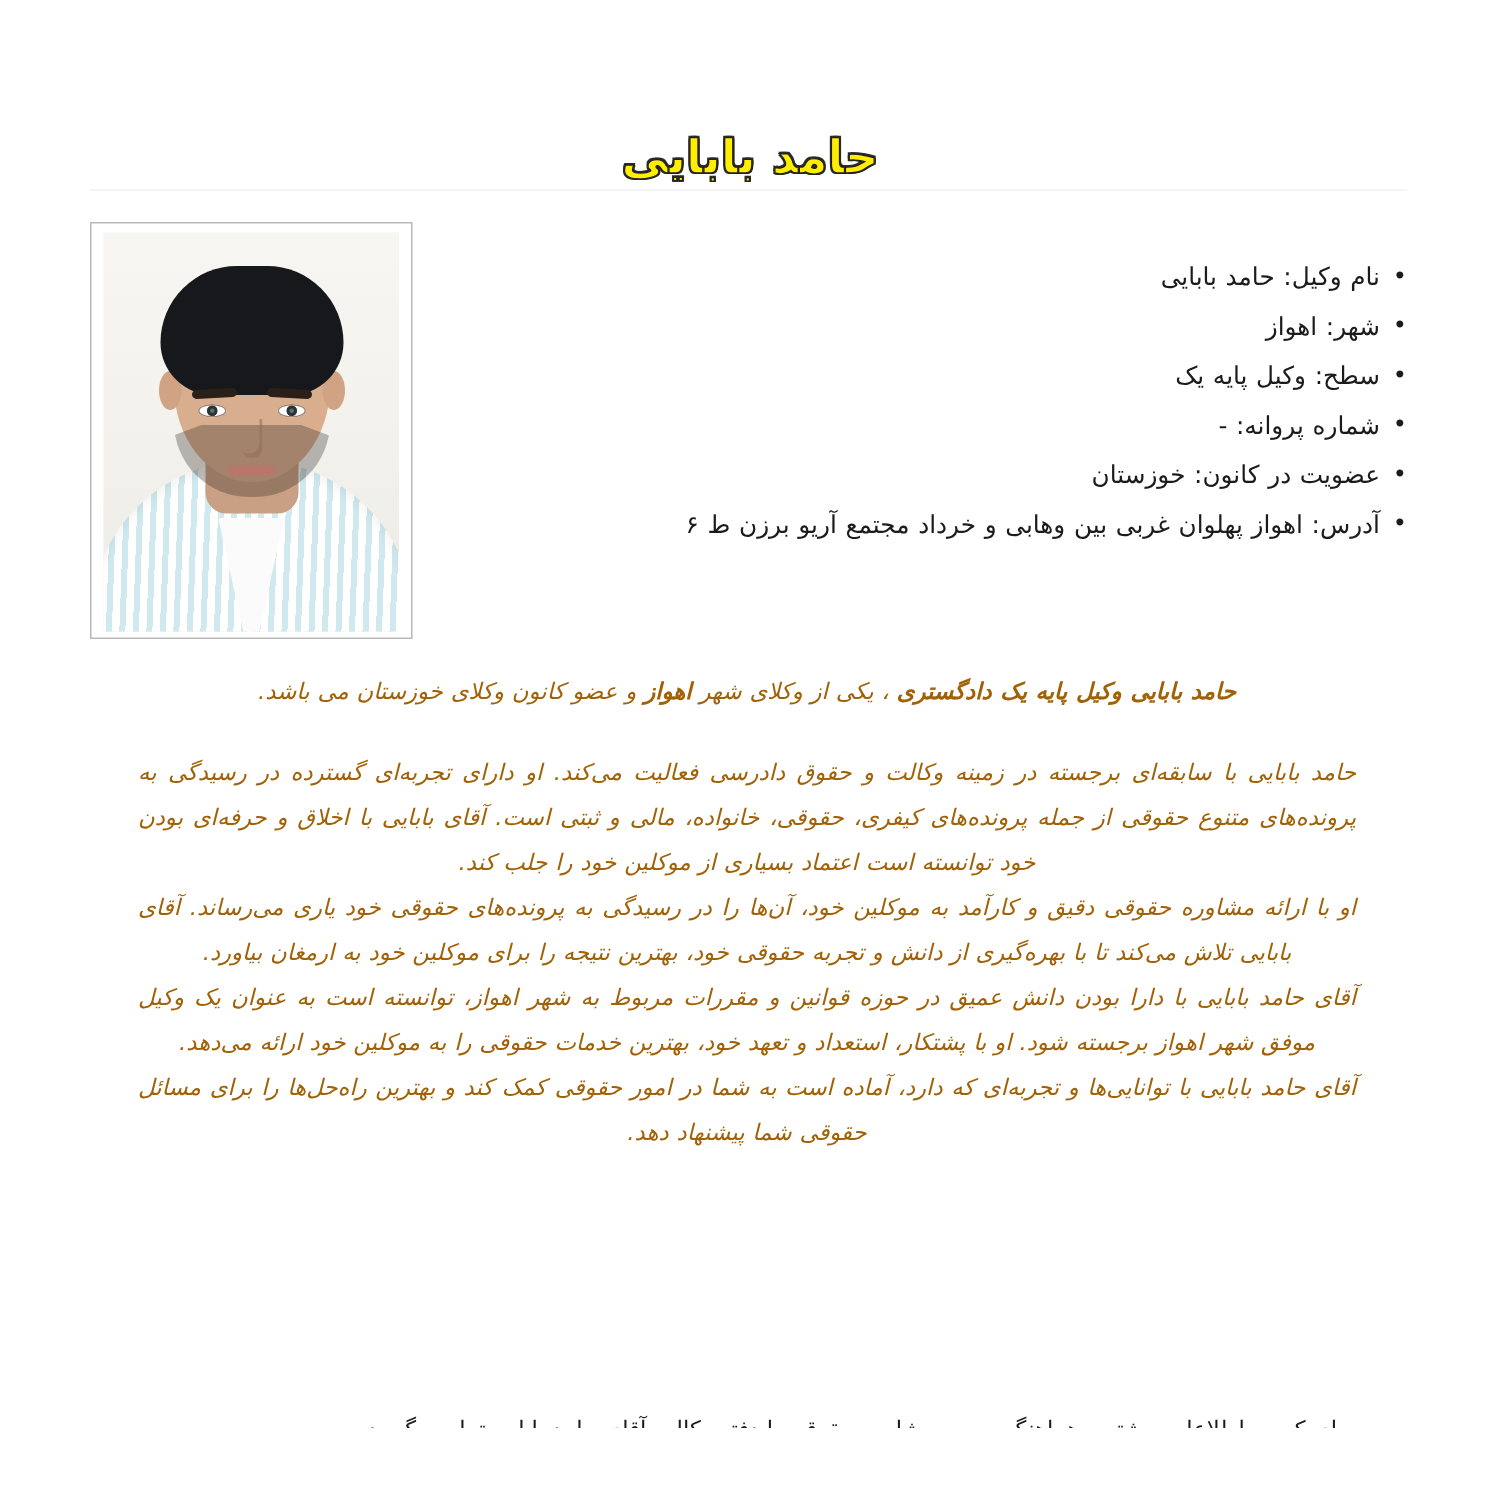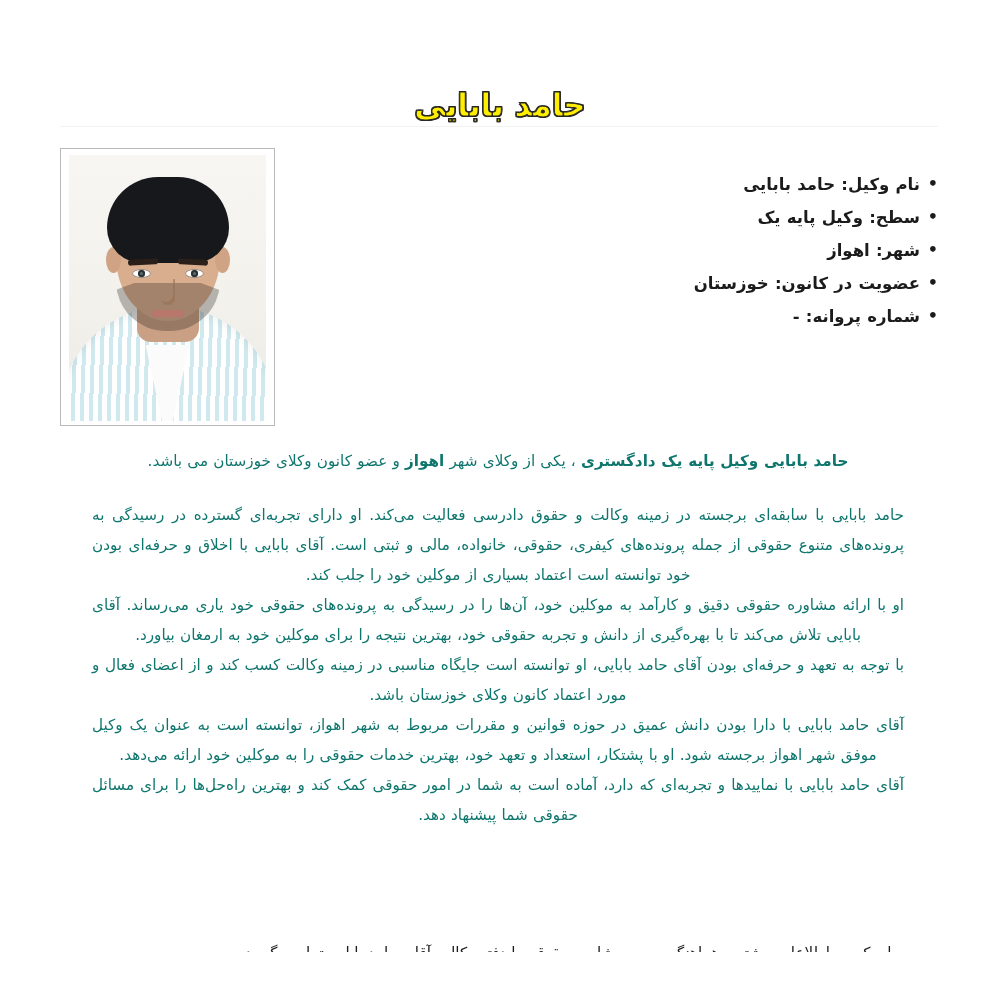--- a/index.html
+++ b/index.html
@@ -84,21 +84,20 @@
     width: 100%;
   }
   ul.info-list li {
     position: relative;
     font-size: 16.5px;
     line-height: 33px;
     text-align: right;
     padding-right: 18px;
     color: #1b1b1b;
     word-spacing: 0.5px;
-    font-weight: bold;
   }
   ul.info-list li::before {
     content: "•";
     position: absolute;
     right: 0;
     top: -1px;
     font-size: 16px;
     color: #1b1b1b;
     line-height: 33px;
   }
@@ -273,23 +272,24 @@
     top: 446px;
     right: 96px;
     left: 92px;
     text-align: justify;
     text-align-last: center;
   }
   .body-copy p {
     margin: 0;
     font-size: 15.2px;
     line-height: 30px;
-    color: #0f766e;
+    color: #a16207;
     text-align: justify;
     word-spacing: 0.4px;
+    font-style: italic;
   }
   .body-copy p.para-gap {
     margin-top: 24px;
   }
   .body-copy p.tight {
     margin-top: 0;
   }
   .body-copy b {
     font-weight: bold;
   }
@@ -320,24 +320,25 @@
     <h1 class="page-title">حامد بابایی</h1>
   </div>
 
   <div class="divider"></div>
 
   <div class="top-section">
 
     <div class="info-list-col">
       <ul class="info-list">
         <li>نام وکیل: حامد بابایی</li>
+        <li>شهر: اهواز</li>
         <li>سطح: وکیل پایه یک</li>
-        <li>شهر: اهواز</li>
+        <li>شماره پروانه: -</li>
         <li>عضویت در کانون: خوزستان</li>
-        <li>شماره پروانه: -</li>
+        <li>آدرس: اهواز پهلوان غربی بین وهابی و خرداد مجتمع آریو برزن ط ۶</li>
       </ul>
     </div>
 
     <div class="photo-col">
       <div class="portrait-frame">
         <div class="portrait-inner">
           <div class="pt-bg"></div>
           <div class="pt-shoulders"></div>
           <div class="pt-collar"></div>
           <div class="pt-neck"></div>
@@ -355,22 +356,21 @@
         </div>
       </div>
     </div>
 
   </div>
 
   <div class="body-copy">
     <p><b>حامد بابایی وکیل پایه یک دادگستری</b><span> ، یکی از وکلای شهر </span><b>اهواز</b><span> و عضو کانون وکلای خوزستان می باشد.</span></p>
     <p class="para-gap">حامد بابایی با سابقه‌ای برجسته در زمینه وکالت و حقوق دادرسی فعالیت می‌کند. او دارای تجربه‌ای گسترده در رسیدگی به پرونده‌های متنوع حقوقی از جمله پرونده‌های کیفری، حقوقی، خانواده، مالی و ثبتی است. آقای بابایی با اخلاق و حرفه‌ای بودن خود توانسته است اعتماد بسیاری از موکلین خود را جلب کند.</p>
     <p class="tight">او با ارائه مشاوره حقوقی دقیق و کارآمد به موکلین خود، آن‌ها را در رسیدگی به پرونده‌های حقوقی خود یاری می‌رساند. آقای بابایی تلاش می‌کند تا با بهره‌گیری از دانش و تجربه حقوقی خود، بهترین نتیجه را برای موکلین خود به ارمغان بیاورد.</p>
-    <p class="tight">با توجه به تعهد و حرفه‌ای بودن آقای حامد بابایی، او توانسته است جایگاه مناسبی در زمینه وکالت کسب کند و از اعضای فعال و مورد اعتماد کانون وکلای خوزستان باشد.</p>
     <p class="tight">آقای حامد بابایی با دارا بودن دانش عمیق در حوزه قوانین و مقررات مربوط به شهر اهواز، توانسته است به عنوان یک وکیل موفق شهر اهواز برجسته شود. او با پشتکار، استعداد و تعهد خود، بهترین خدمات حقوقی را به موکلین خود ارائه می‌دهد.</p>
-    <p class="tight">آقای حامد بابایی با نمایید‌ها و تجربه‌ای که دارد، آماده است به شما در امور حقوقی کمک کند و بهترین راه‌حل‌ها را برای مسائل حقوقی شما پیشنهاد دهد.</p>
+    <p class="tight">آقای حامد بابایی با توانایی‌ها و تجربه‌ای که دارد، آماده است به شما در امور حقوقی کمک کند و بهترین راه‌حل‌ها را برای مسائل حقوقی شما پیشنهاد دهد.</p>
   </div>
 
   <div class="clipped-line">
     <p>برای کسب اطلاعات بیشتر و هماهنگی جهت مشاوره حقوقی با دفتر وکالت آقای حامد بابایی تماس بگیرید.</p>
   </div>
 
 </div>
 
 </body></html>

